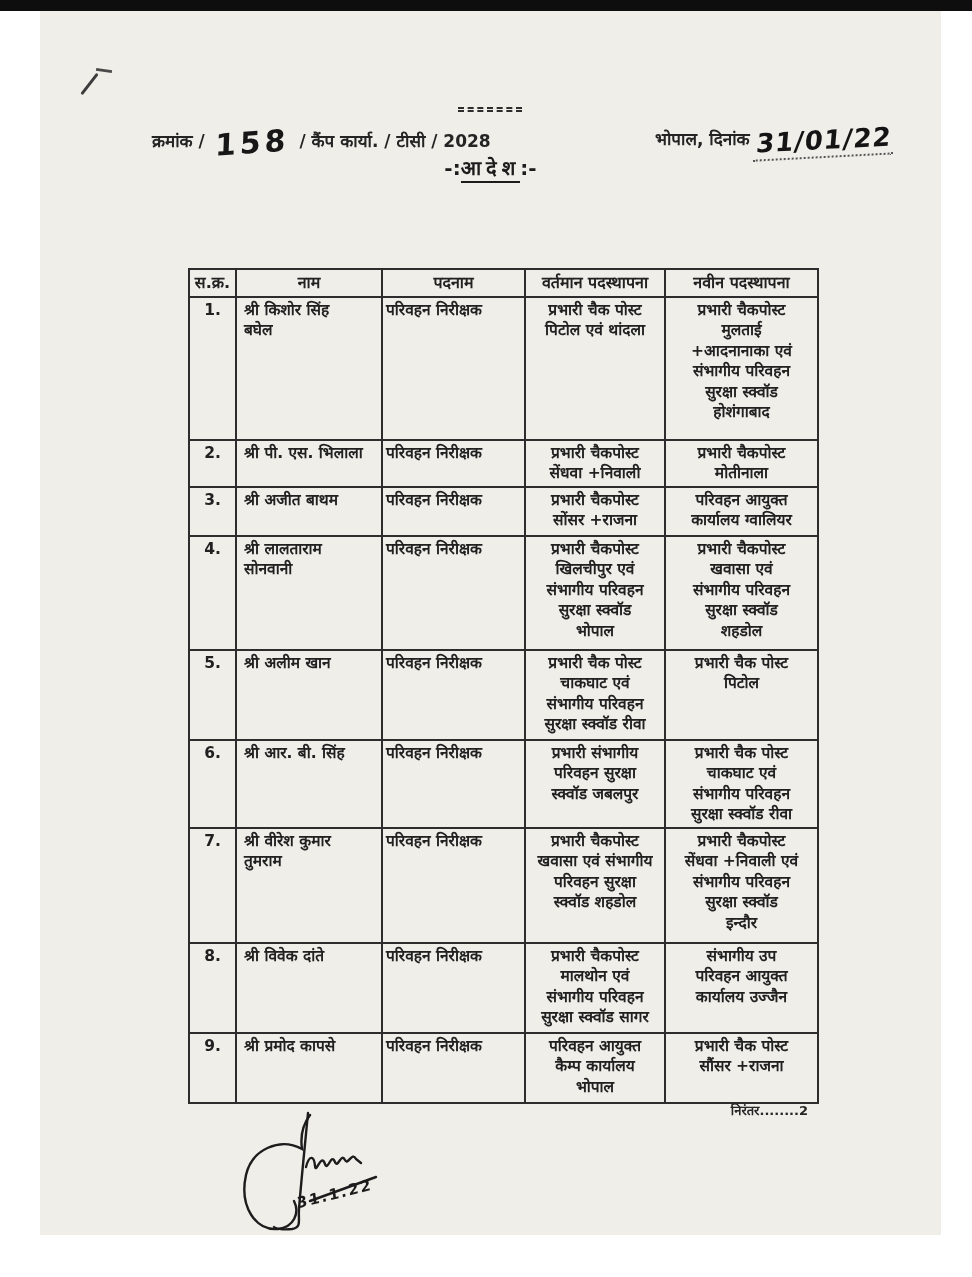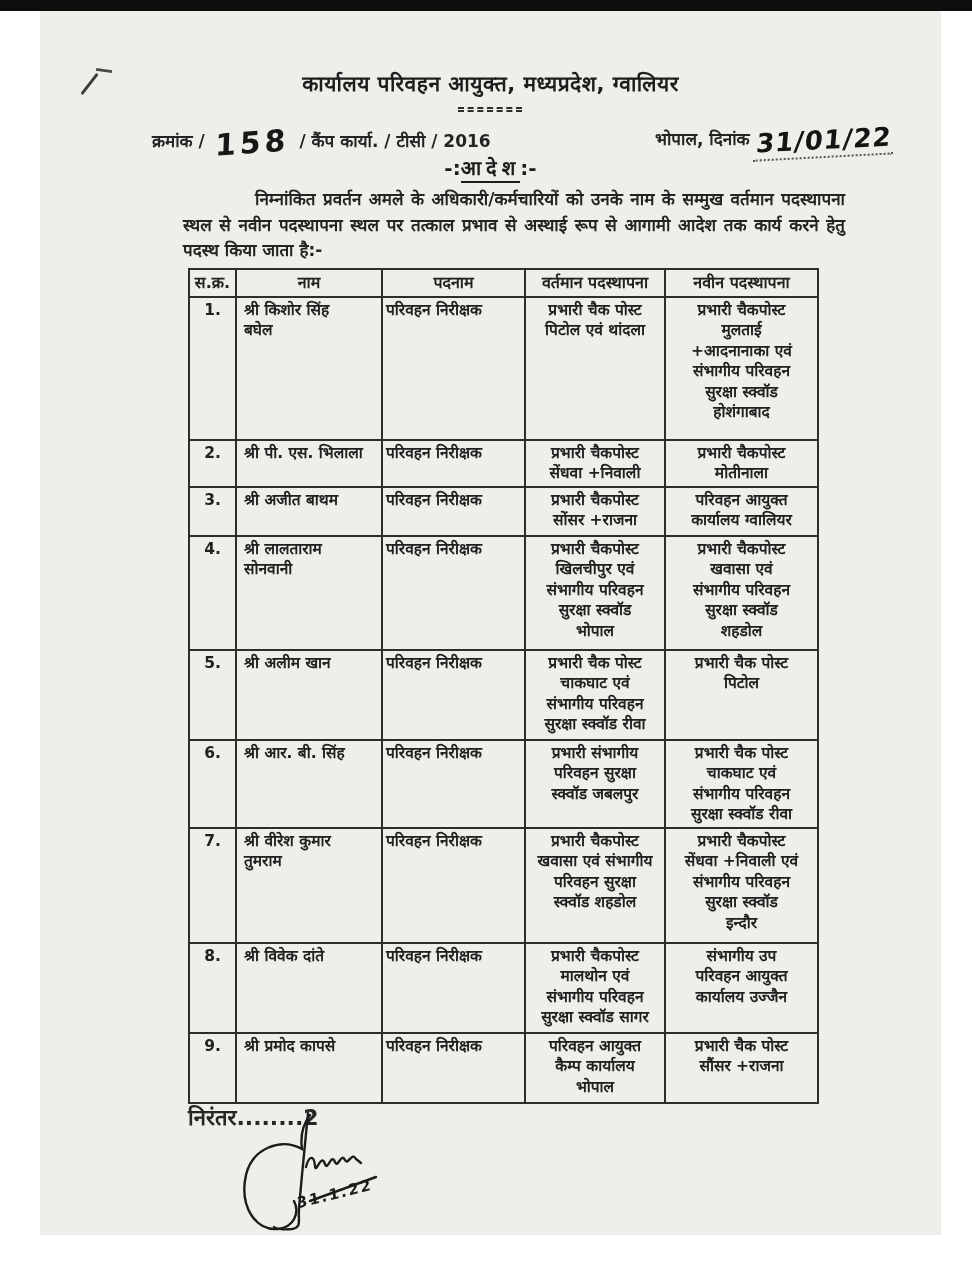--- a/index.html
+++ b/index.html
@@ -55,54 +55,52 @@
   tbody tr:nth-child(2) { height:47px; }
   tbody tr:nth-child(3) { height:49px; }
   tbody tr:nth-child(4) { height:114px; }
   tbody tr:nth-child(5) { height:90px; }
   tbody tr:nth-child(6) { height:85px; }
   tbody tr:nth-child(7) { height:115px; }
   tbody tr:nth-child(8) { height:90px; }
   tbody tr:nth-child(9) { height:70px; }
 
   .continuation { position:absolute; left:148px; top:1090px; width:620px;
-    font-size:22px; font-weight:bold; color:#262626; }
+    text-align:right; font-size:13px; font-weight:bold; color:#262626; }
 
   .signature { position:absolute; left:178px; top:1098px; width:200px; height:126px; }
   .signature svg { position:absolute; left:0; top:0; }
   .signature-date { position:absolute; left:78px; top:76px; font-size:15px; font-weight:bold;
     color:#1b1b1b; transform:rotate(-14deg) skewX(-6deg); letter-spacing:2px; }
 </style>
 </head>
 <body>
 
 <div class="scan-top-bar"></div>
 
 <div class="page">
 
   <div class="scan-artifact"></div>
   <div class="scan-artifact2"></div>
 
-  <div class="office-title">कार्यालय परिवहन आयुक्त, मध्यप्रदेश, ग्वालियर</div>
   <div class="title-dashes"></div>
 
   <div class="ref-line">
     <div class="ref-left">
-      <span>क्रमांक /</span><span class="hand-number">158</span><span>/ कैंप कार्या. / टीसी / 2016</span>
+      <span>क्रमांक /</span><span class="hand-number">158</span><span>/ कैंप कार्या. / टीसी / 2028</span>
     </div>
     <div class="ref-right">
       <span>भोपाल, दिनांक</span><span class="hand-date">31/01/22</span>
     </div>
   </div>
 
   <div class="order-title">
     <span>-:</span><span class="order-word">आदेश</span><span>:-</span>
   </div>
 
-  <div class="body-paragraph">निम्नांकित प्रवर्तन अमले के अधिकारी/कर्मचारियों को उनके नाम के सम्मुख वर्तमान पदस्थापना स्थल से नवीन पदस्थापना स्थल पर तत्काल प्रभाव से अस्थाई रूप से आगामी आदेश तक कार्य करने हेतु पदस्थ किया जाता है:-</div>
 
   <table class="order-table">
     <colgroup>
       <col style="width:47px">
         <col style="width:146px">
         <col style="width:143px">
         <col style="width:140px">
         <col style="width:153px">
     </colgroup>
     <thead>

